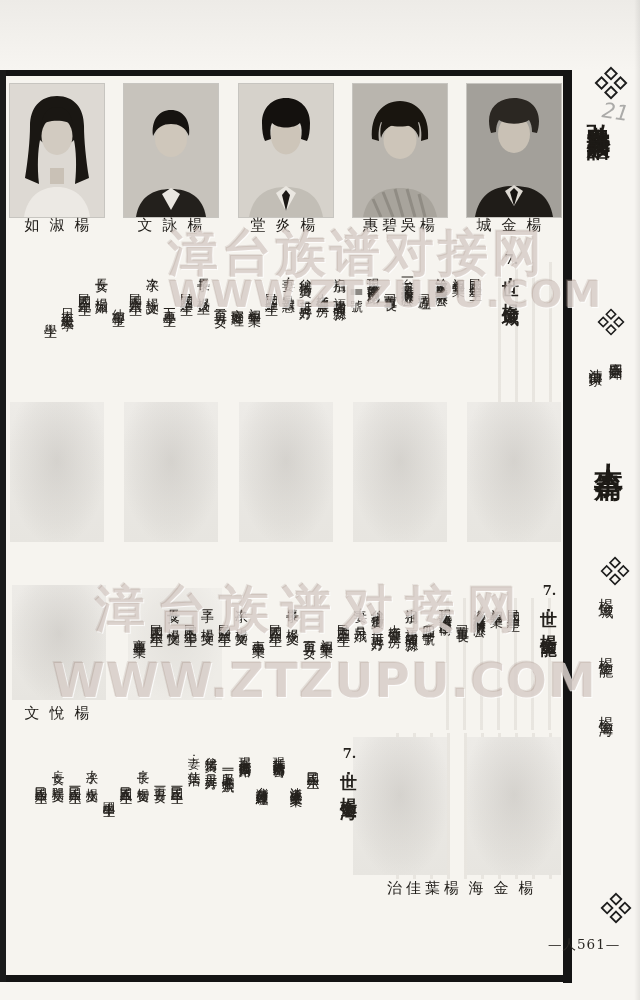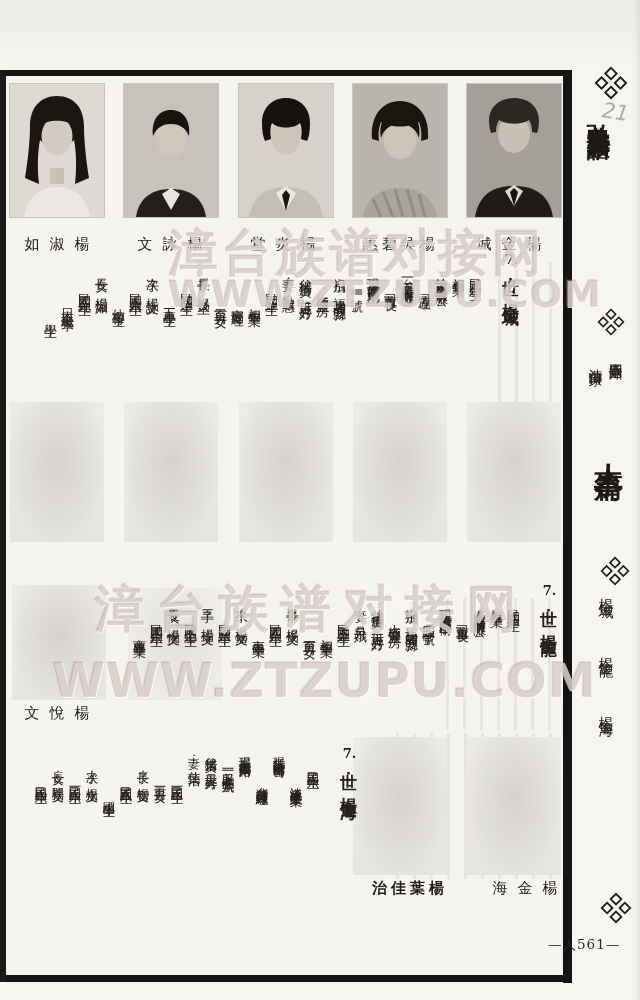--- a/index.html
+++ b/index.html
@@ -12,25 +12,25 @@
   .frame-top{position:absolute;left:0;top:70px;width:572px;height:6px;background:#141414;}
   .frame-right{position:absolute;left:563px;top:70px;width:9px;height:913px;background:#141414;}
   .frame-bottom{position:absolute;left:0;top:975px;width:572px;height:7px;background:#141414;}
   .frame-left{position:absolute;left:0;top:70px;width:6px;height:912px;background:#1a1a1a;}
   
   .photo-row{position:absolute;left:10px;top:84px;width:551px;display:flex;justify-content:space-between;}
   .photo{width:94px;height:133px;margin:0;padding:0;box-shadow:0 0 0 1px rgba(60,55,50,.25);}
   .photo svg{display:block;}
   
   .cap-row{position:absolute;left:10px;width:551px;display:flex;justify-content:space-between;}
-  .r1{top:235px;} .r2{top:547px;}
+  .r1{top:216px;} .r2{top:547px;}
   .cap{display:inline-block;width:94px;text-align:center;font-size:15px;letter-spacing:10px;
        margin-left:5px;white-space:nowrap;color:#1f1c18;}
   .cap-abs{position:absolute;top:879px;}
-  #cap-r3a{left:358px;font-weight:bold;} #cap-r3b{left:478px;}
+  #cap-r3a{left:373px;} #cap-r3b{left:454px;}
   .cap-solo{position:absolute;left:10px;top:704px;}
   
   .ghost-row{position:absolute;left:10px;top:402px;width:551px;display:flex;justify-content:space-between;}
   .ghost{width:94px;height:140px;
      background:radial-gradient(ellipse at 50% 42%,rgba(100,94,88,.16),rgba(100,94,88,.05) 55%,rgba(100,94,88,0) 75%),
                 linear-gradient(#edebe7,#e7e5e0);}
   .ghost-abs{position:absolute;width:94px;}
   #gh-l1{left:12px;top:585px;height:115px;}
   #gh-l2{left:128px;top:588px;height:112px;opacity:.55;}
   #gh-r3a{left:353px;top:737px;height:138px;}

